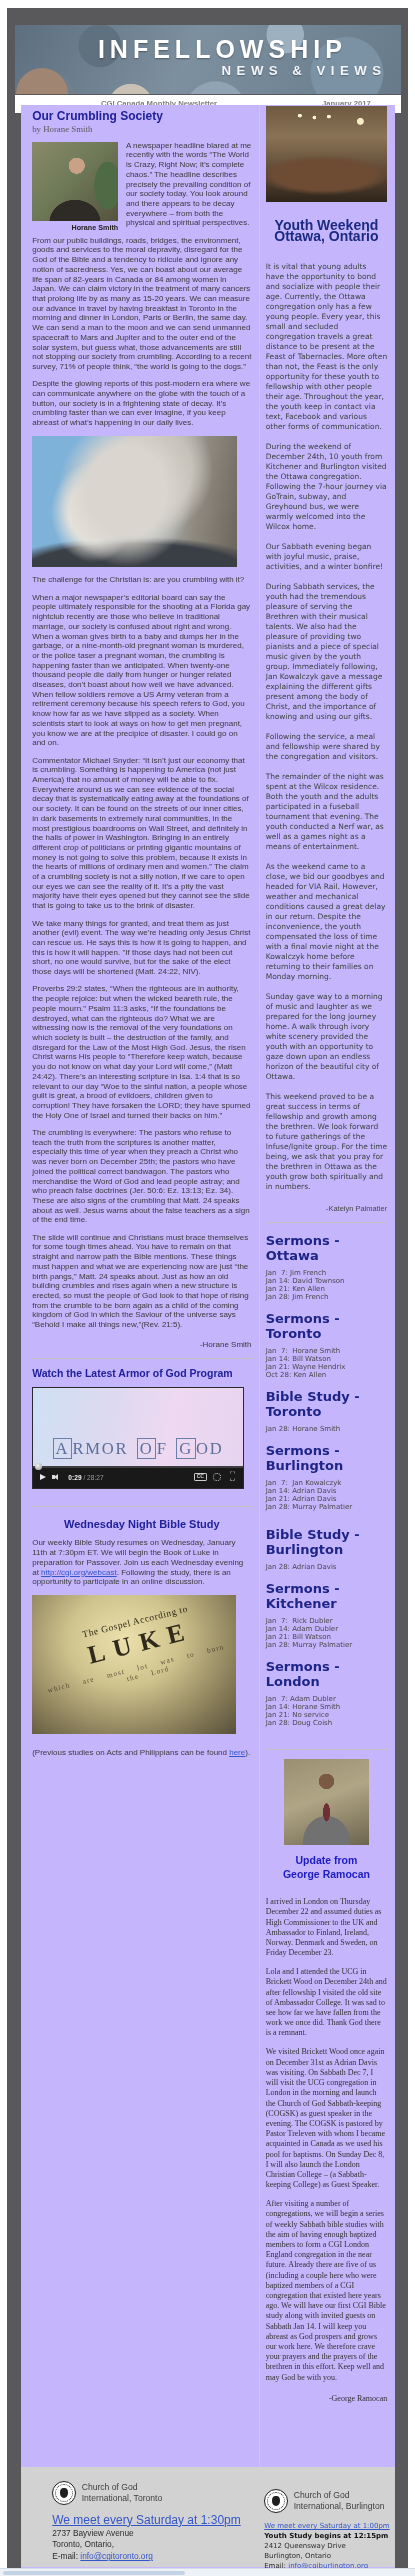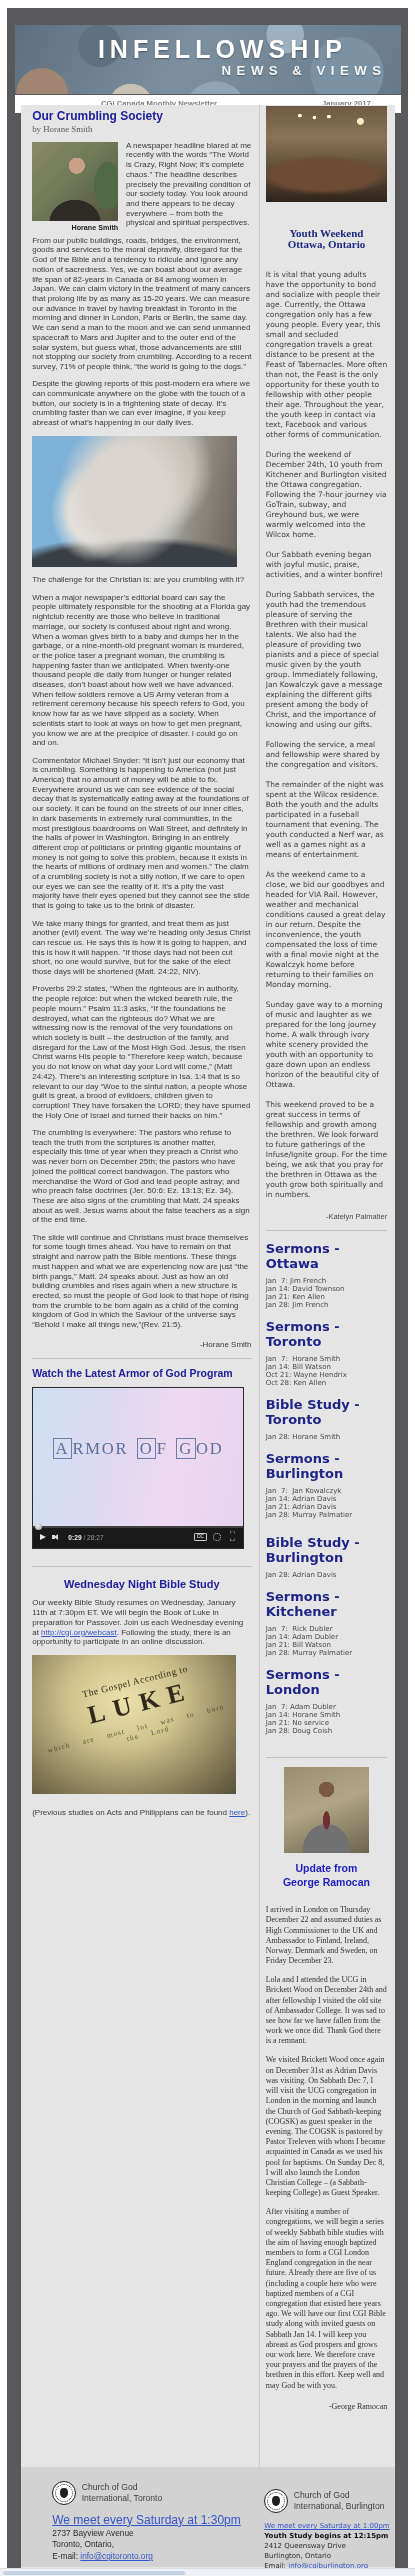--- a/index.html
+++ b/index.html
@@ -24,21 +24,21 @@
     text-shadow:0 0.6px 1.7px rgba(0,0,0,.35);}
   .banner-subtitle{text-align:right;padding-right:14.4px;color:#f4f6f8;font-weight:bold;
     font-size:13.2px;letter-spacing:5.5px;line-height:15.5px;text-shadow:0 0.6px 1.1px rgba(0,0,0,.3);}
   .caption-bar{position:absolute;left:7.7px;top:87px;width:386px;height:18px;background:#ffffff;
     display:flex;align-items:center;}
   .caption-bar span{font-weight:bold;color:#7f7f7f;font-size:7.7px;text-align:center;}
   .cap-left{margin-left:86px;}
   .cap-right{margin-left:105px;}
 
   
-  .content{position:absolute;left:14px;top:97px;width:374px;height:2463px;background:#e5e5e5;}
+  .content{position:absolute;left:14px;top:97px;width:374px;height:2463px;background:#c4b5fd;}
   .columns{display:flex;height:2362px;overflow:hidden;padding-left:11px;box-sizing:border-box;}
   .main-col{width:227px;padding-right:7.7px;box-sizing:border-box;}
   .sidebar{width:128px;border-left:0.6px solid #cccccc;padding-left:5.5px;box-sizing:border-box;}
 
   
   .art-title{margin:4.4px 0 1.1px;font-size:12px;font-weight:bold;color:#21219b;}
   .byline{font-family:"Liberation Serif", serif;font-size:8.8px;color:#5a5a5a;margin:0 0 6.6px;}
   .para{font-size:8px;line-height:9.7px;color:#3b3b3b;margin:0 0 7.7px;}
   .horane-fig{float:left;width:86px;margin:1.7px 7.7px 1.1px 0;}
   .horane-img{width:86px;height:79px;
@@ -56,21 +56,21 @@
       radial-gradient(ellipse 61px 72px at 30% 58%, #e6e3dc 0 40%, rgba(230,227,220,0) 70%),
       radial-gradient(circle 22px at 37% 54%, #c8803a 0 40%, rgba(200,128,58,0) 62%),
       radial-gradient(ellipse 177px 44px at 50% 103%, #3a3f46 0 62%, rgba(58,63,70,0) 78%),
       linear-gradient(100deg, #7fb2d9 0 28%, #b9c6cf 55%, #8f8a80 78%, #6b625a 100%);}
   .art-sig{text-align:right;font-size:8px;color:#3b3b3b;margin:10px 0 4.4px;}
   .main-col hr, .sidebar hr{border:none;border-top:0.6px solid #c0c0c0;margin:8.8px 0;}
   .armor-head{font-size:10.5px;font-weight:bold;color:#21219b;margin:7.7px 0 7.7px;}
 
   
   .video{width:210px;border:0.6px solid #2a2a2a;}
-  .video-still{height:138px;position:relative;overflow:hidden;
+  .video-still{height:78px;position:relative;overflow:hidden;
     background:linear-gradient(100deg,#cfe0f4 0%,#dcd9f0 35%,#eed9f1 65%,#e6d3ee 100%);}
   .armor-title{margin-top:51px;text-align:center;font-family:"Liberation Serif", serif;
     font-size:16.6px;letter-spacing:1.7px;color:#5d6f9a;}
   .armor-title .boxed{border:0.6px solid #6b7fa8;padding:0 1.7px;margin-right:0.6px;}
   .armor-title .wsp{display:inline-block;width:8.8px;}
   .video-bar{height:22px;background:#191919;position:relative;display:flex;align-items:center;
     padding:0 6.6px;box-sizing:border-box;gap:6.6px;}
   .progress{position:absolute;left:0;top:0;width:100%;height:1.7px;background:#3f3f3f;}
   .knob{position:absolute;left:2.2px;top:-2.8px;width:6.6px;height:6.6px;border-radius:50%;
     background:radial-gradient(circle at 40% 35%, #f0f0f0, #9a9a9a);}
@@ -104,22 +104,22 @@
 
   
   .youth-img{width:121px;height:96px;margin-top:1.1px;
     background-image:
       radial-gradient(circle 2.8px at 28% 10%, #fff6d2 0 60%, rgba(255,246,210,0) 75%),
       radial-gradient(circle 2.8px at 40% 12%, #fff6d2 0 60%, rgba(255,246,210,0) 75%),
       radial-gradient(circle 2.8px at 52% 11%, #fff6d2 0 60%, rgba(255,246,210,0) 75%),
       radial-gradient(circle 5px at 78% 16%, #f7ecc4 0 60%, rgba(247,236,196,0) 78%),
       radial-gradient(ellipse 83px 25px at 48% 72%, #6e4c34 0 60%, rgba(110,76,52,0) 80%),
       linear-gradient(180deg, #6e5a41 0%, #8a7355 32%, #5d4936 68%, #2e241b 100%);}
-  .youth-cap{margin-top:26px;text-align:center;font-family:Liberation Serif, serif;
-    font-weight:bold;font-size:11px;line-height:11.6px;color:#1c2b80;}
+  .youth-cap{margin-top:18px;text-align:center;font-family:Liberation Sans, sans-serif;
+    font-weight:bold;font-size:14px;line-height:11.6px;color:#1c2b80;}
   .side-para{font-family:"DejaVu Sans", sans-serif;font-size:7.5px;line-height:10px;
     color:#3d4440;margin:10px 0;}
   .side-sig{text-align:right;font-size:7.5px;color:#4a4a4a;margin:12px 0 2.2px;}
   .sermon-h{font-family:"DejaVu Sans", sans-serif;font-weight:bold;font-size:13px;
     color:#1e2587;margin:10px 0 6px;}
   .s-item{font-family:"DejaVu Sans", sans-serif;font-size:7px;line-height:8px;
     color:#4a4a4a;white-space:pre-wrap;}
   .george-wrap{text-align:center;margin-top:7.7px;}
   .george-img{display:inline-block;width:85px;height:86px;
     background-image:
@@ -271,21 +271,21 @@
             <div class="s-item">Jan  7: Jim French</div>
             <div class="s-item">Jan 14: David Townson</div>
             <div class="s-item">Jan 21: Ken Allen</div>
             <div class="s-item">Jan 28: Jim French</div>
           </div>
 
           <div>
             <h3 class="sermon-h">Sermons - Toronto</h3>
             <div class="s-item">Jan  7:  Horane Smith</div>
             <div class="s-item">Jan 14: Bill Watson</div>
-            <div class="s-item">Oct 21: Wayne Hendrix</div>
+            <div class="s-item">Jan 21: Wayne Hendrix</div>
             <div class="s-item">Oct 28: Ken Allen</div>
           </div>
 
           <div>
             <h3 class="sermon-h">Bible Study - Toronto</h3>
             <div class="s-item">Jan 28: Horane Smith</div>
           </div>
 
           <div>
             <h3 class="sermon-h">Sermons - Burlington</h3>

